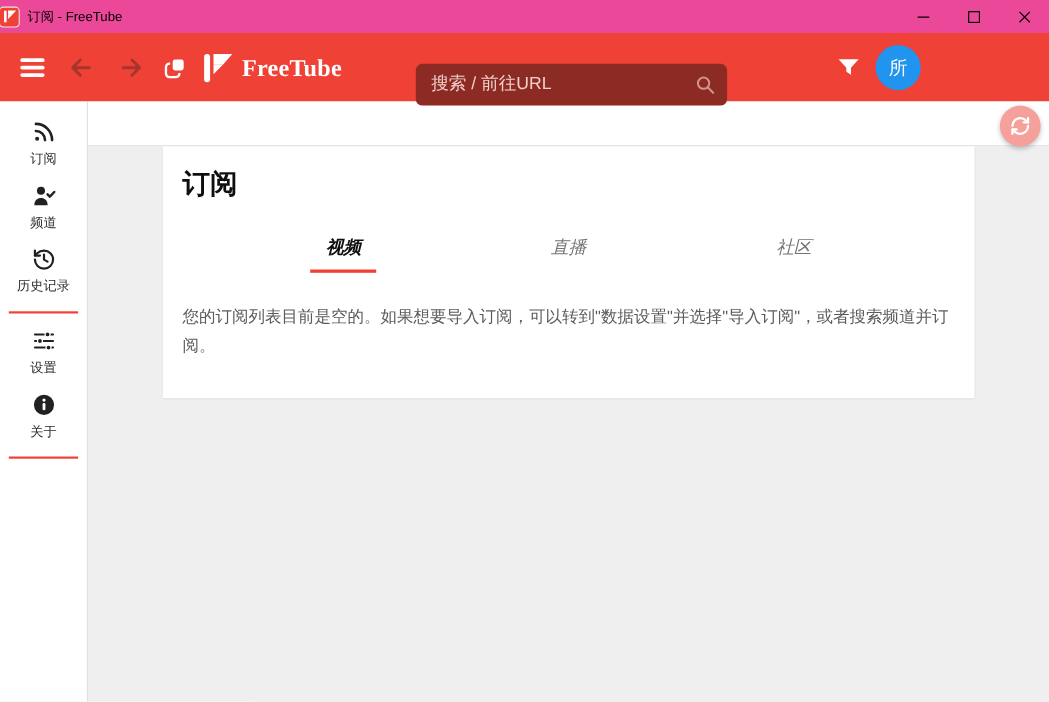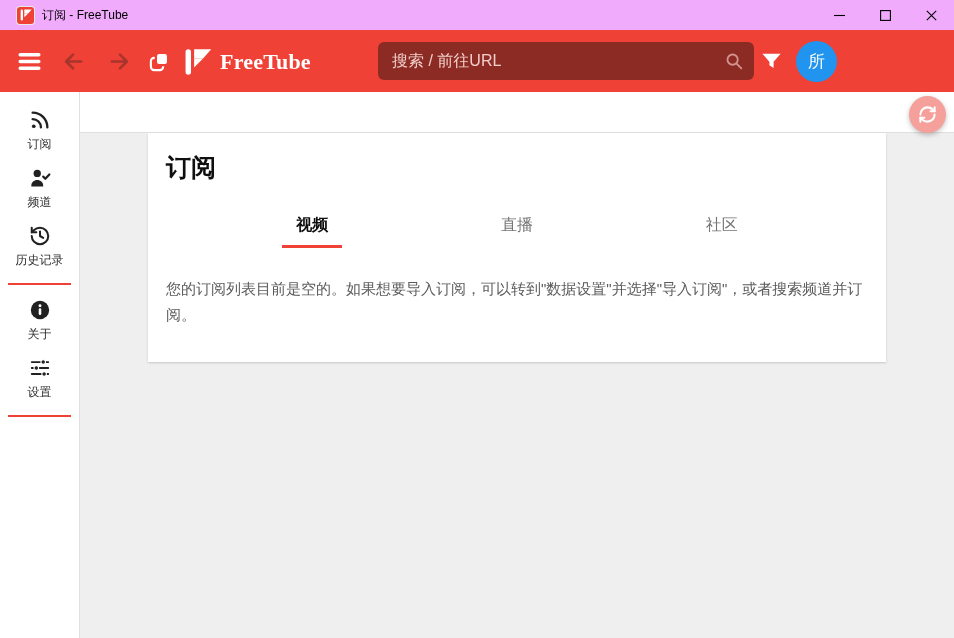--- a/index.html
+++ b/index.html
@@ -11,36 +11,36 @@
     --page-bg:#efefef;
     --border:#e0e0e0;
     --ink:#212121;
   }
   *{box-sizing:border-box;margin:0;padding:0;}
   html,body{width:954px;height:638px;overflow:hidden;}
   body{font-family:"Liberation Sans","DejaVu Sans",sans-serif;}
   .app{position:relative;width:954px;height:638px;background:var(--page-bg);overflow:hidden;}
 
   
-  .titlebar{position:absolute;top:0;left:0;right:0;height:30px;background:#f0abfc;display:flex;align-items:center;padding-left:17px;z-index:30;}
+  .titlebar{position:absolute;top:0;left:0;right:0;height:30px;background:#ec4899;display:flex;align-items:center;padding-left:0;z-index:30;}
   .titlebar-icon{width:17px;height:17px;border-radius:3px;background:var(--red);display:flex;align-items:center;justify-content:center;margin-right:8px;box-shadow:0 0 0 1px #e8e8e8;}
   .titlebar-title{font-size:12px;color:#000;}
   .win-controls{position:absolute;right:0;top:0;height:30px;display:flex;}
   .win-btn{width:46px;height:30px;display:flex;align-items:center;justify-content:center;color:#000;}
 
   
   .header{position:absolute;top:30px;left:0;right:0;height:62px;background:var(--red);z-index:25;}
   .hbtn{position:absolute;top:0;height:62px;display:flex;align-items:center;justify-content:center;}
   .hamburger{left:12px;width:34px;color:#fff;}
   .nav-back{left:56px;width:34px;color:var(--red-disabled);}
   .nav-forward{left:102px;width:34px;color:var(--red-disabled);}
   .new-window{left:142px;width:34px;color:#fff;}
   .logo{position:absolute;left:184px;top:0;height:64px;display:flex;align-items:center;gap:8px;font-family:Liberation Serif, serif;}
   .logo-text{color:#fff;font-size:22px;font-weight:700;letter-spacing:.2px;}
-  .searchbox{position:absolute;left:378px;top:12px;width:376px;height:38px;background:var(--red-dark);border-radius:6px;display:flex;align-items:center;}
+  .searchbox{position:absolute;left:378px;top:28px;width:283px;height:38px;background:var(--red-dark);border-radius:6px;display:flex;align-items:center;}
   .searchbox input{flex:1;height:100%;background:transparent;border:none;outline:none;color:#fff;font-size:16px;padding:0 38px 0 14px;font-family:inherit;}
   .searchbox input::placeholder{color:#f2cfcb;opacity:1;}
   .search-icon{position:absolute;right:9px;top:8px;width:22px;height:22px;color:#d2938c;}
   .filter-btn{left:752px;width:38px;color:#fff;}
   .avatar{position:absolute;left:796px;top:11px;width:41px;height:41px;border-radius:50%;background:var(--blue);color:#fff;display:flex;align-items:center;justify-content:center;font-size:17px;}
 
   
   .topstrip{position:absolute;top:92px;left:80px;right:0;height:41px;background:#fff;border-bottom:1px solid var(--border);z-index:5;}
   .refresh-btn{position:absolute;top:96px;left:909px;width:37px;height:37px;border-radius:50%;background:var(--pink);display:flex;align-items:center;justify-content:center;color:#fff;box-shadow:0 2px 5px rgba(0,0,0,.25);z-index:20;border:none;cursor:pointer;}
 
@@ -48,21 +48,21 @@
   .sidebar{position:absolute;top:92px;left:0;bottom:0;width:80px;background:#fff;border-right:1px solid var(--border);z-index:10;padding-top:10px;}
   .side-item{height:58px;display:flex;flex-direction:column;align-items:center;justify-content:center;gap:5px;color:var(--ink);cursor:pointer;}
   .side-item .s-icon{width:22px;height:22px;}
   .side-label{font-size:12px;color:#2c2c2c;white-space:nowrap;}
   .side-divider{border:none;border-top:2px solid var(--red);margin:7px 8px;}
 
   
   .card{position:absolute;left:148px;top:133px;width:738px;background:#fff;box-shadow:0 1px 2px rgba(0,0,0,.16);padding:18px 18px 34px 18px;z-index:6;}
   .card h1{font-size:25px;font-weight:700;color:#0f0f0f;line-height:32px;}
   .tabs{display:flex;margin:28px 44px 0 44px;}
-  .tab{flex:1;text-align:center;font-size:16px;color:#747474;cursor:pointer;}
+  .tab{flex:1;text-align:center;font-size:16px;color:#747474;cursor:pointer;font-style:italic;}
   .tab > span{display:inline-block;padding:4px 14px 9px 14px;border-bottom:3px solid transparent;}
   .tab.active{color:#0f0f0f;font-weight:700;}
   .tab.active > span{border-bottom-color:var(--red);}
   .empty-msg{margin-top:28px;font-size:15px;color:#5b5b5b;line-height:1.72;}
 
   svg{display:block;}
 </style>
 </head>
 <body>
 
@@ -196,42 +196,42 @@
           <path d="M3 3v5h5"></path>
           <path d="M12 7v5l3.5 2"></path>
         </svg>
       </span>
       <span class="side-label">历史记录</span>
     </div>
     <hr class="side-divider">
     <div class="side-item">
       <span class="s-icon">
         <svg width="22" height="22" viewBox="0 0 24 24">
-            <circle cx="12" cy="12" r="10" fill="currentColor"></circle>
-            <circle cx="12" cy="7.3" r="1.6" fill="#fff"></circle>
-            <rect x="10.6" y="10.2" width="2.8" height="7.2" rx="1.3" fill="#fff"></rect>
-          </svg>
-      </span>
-      <span class="side-label">关于</span>
-    </div>
-    <div class="side-item">
-      <span class="s-icon">
-        <svg width="22" height="22" viewBox="0 0 24 24">
           <g stroke="currentColor" stroke-width="2" stroke-linecap="round">
               <line x1="3" y1="5.5" x2="21" y2="5.5"></line>
               <line x1="3" y1="12" x2="21" y2="12"></line>
               <line x1="3" y1="18.5" x2="21" y2="18.5"></line>
             </g>
           <circle cx="15.5" cy="5.5" r="2.5" fill="currentColor" stroke="#fff" stroke-width="1.2"></circle>
           <circle cx="8" cy="12" r="2.5" fill="currentColor" stroke="#fff" stroke-width="1.2"></circle>
           <circle cx="16.5" cy="18.5" r="2.5" fill="currentColor" stroke="#fff" stroke-width="1.2"></circle>
         </svg>
       </span>
       <span class="side-label">设置</span>
     </div>
+    <div class="side-item">
+      <span class="s-icon">
+        <svg width="22" height="22" viewBox="0 0 24 24">
+            <circle cx="12" cy="12" r="10" fill="currentColor"></circle>
+            <circle cx="12" cy="7.3" r="1.6" fill="#fff"></circle>
+            <rect x="10.6" y="10.2" width="2.8" height="7.2" rx="1.3" fill="#fff"></rect>
+          </svg>
+      </span>
+      <span class="side-label">关于</span>
+    </div>
     <hr class="side-divider">
   </nav>
 
   <main class="card">
     <h1>订阅</h1>
     <div class="tabs">
       <div class="tab active"><span>视频</span></div>
       <div class="tab"><span>直播</span></div>
       <div class="tab"><span>社区</span></div>
     </div>

